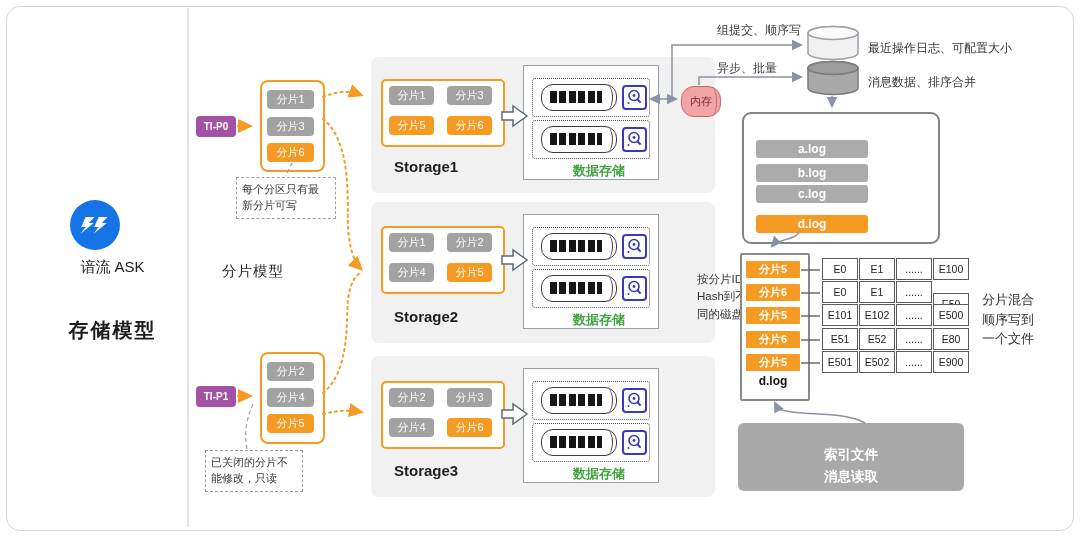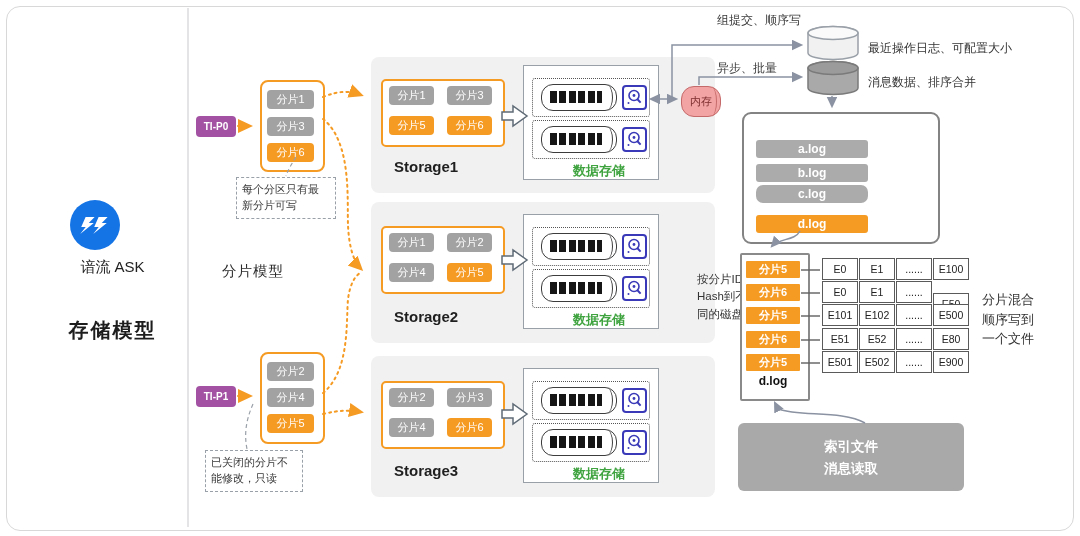--- a/index.html
+++ b/index.html
@@ -43,21 +43,21 @@
   .fbar{left:756px;width:112px;height:18px;border-radius:3px;background:#ABABAB;color:#fff;font-size:12px;font-weight:bold;text-align:center;line-height:18px;}
   .fbar.on{background:#F59A23;}
   .fnote{left:874px;top:169px;width:60px;font-size:13px;color:#333;line-height:1.55;white-space:pre-line;}
   
   .tbox{left:740px;top:253px;width:66px;height:144px;border:2px solid #8a8a8a;border-radius:2px;background:#fff;}
   .trow{left:746px;width:54px;height:17px;background:#F59A23;color:#fff;font-size:11px;font-weight:bold;text-align:center;line-height:17px;border-radius:1px;}
   .tlabel{left:740px;top:374px;width:66px;text-align:center;font-size:12px;font-weight:bold;color:#111;}
   .ecell{width:34px;height:20px;border:1.5px solid #5a5a5a;background:#fff;font-size:10.5px;color:#222;text-align:center;line-height:20px;}
   .dlog-note{left:982px;top:290px;width:70px;font-size:13px;color:#333;line-height:1.5;white-space:pre-line;}
   
-  .ibox{left:738px;top:423px;width:226px;height:68px;background:#A9A9A9;border-radius:6px;color:#fff;text-align:center;font-size:13.5px;font-weight:bold;line-height:1.6;padding-top:13px;box-sizing:border-box;}
+  .ibox{left:738px;top:423px;width:226px;height:68px;background:#A9A9A9;border-radius:6px;color:#fff;text-align:center;font-size:13.5px;font-weight:bold;line-height:1.6;padding-top:21px;box-sizing:border-box;}
   svg{display:block;}
   #overlay{position:absolute;left:0;top:0;pointer-events:none;}
 </style>
 </head>
 <body>
 
 <div id="canvas">
   <div class="abs card"></div>
   <div class="abs divider"></div>
 
@@ -190,21 +190,21 @@
     <svg width="21" height="21" viewBox="0 0 21 21">
         <circle cx="10" cy="8.5" r="5" fill="none" stroke="#3A3AB8" stroke-width="1.6"></circle>
         <circle cx="10" cy="8.5" r="1.4" fill="#3A3AB8"></circle>
         <line x1="13.2" y1="12" x2="16.6" y2="15.6" stroke="#3A3AB8" stroke-width="2"></line>
         <circle cx="4.5" cy="16" r="1" fill="#3A3AB8"></circle>
       </svg>
   </div>
   <div class="abs glabel" style="top:465px;">数据存储</div>
 
   <div class="abs mem">内存</div>
-  <div class="abs flow-label" style="left:717px;top:12px;">组提交、顺序写</div>
+  <div class="abs flow-label" style="left:717px;top:22px;">组提交、顺序写</div>
   <div class="abs flow-label" style="left:717px;top:60px;">异步、批量</div>
 
   <div class="abs" style="left:806px;top:25px;">
     <svg width="54" height="36" viewBox="0 0 54 36">
         <path d="M2,8 A25,6.5 0 0 1 52,8 L52,28 A25,6.5 0 0 1 2,28 Z" fill="#F1F1F1" stroke="#9aa0a8" stroke-width="1.5"></path>
         <ellipse cx="27" cy="8" rx="25" ry="6.5" fill="#FAFAFA" stroke="#9aa0a8" stroke-width="1.5"></ellipse>
       </svg>
   </div>
   <div class="abs cyl-note" style="left:868px;top:40px;">最近操作日志、可配置大小</div>
 
@@ -212,21 +212,21 @@
     <svg width="54" height="36" viewBox="0 0 54 36">
         <path d="M2,8 A25,6.5 0 0 1 52,8 L52,28 A25,6.5 0 0 1 2,28 Z" fill="#A9A9A9" stroke="#7a7a7a" stroke-width="1.5"></path>
         <ellipse cx="27" cy="8" rx="25" ry="6.5" fill="#9b9b9b" stroke="#7a7a7a" stroke-width="1.5"></ellipse>
       </svg>
   </div>
   <div class="abs cyl-note" style="left:868px;top:74px;">消息数据、排序合并</div>
 
   <div class="abs fbox"></div>
   <div class="abs fbar" style="top:140px;">a.log</div>
   <div class="abs fbar" style="top:164px;">b.log</div>
-  <div class="abs fbar" style="top:185px;border-radius:7px;">c.log</div>
+  <div class="abs fbar" style="top:185px;">c.log</div>
   <div class="abs fbar on" style="top:215px;">d.log</div>
 
   <div class="abs tbox"></div>
   <div class="abs trow" style="top:261px;">分片5</div>
   <div class="abs trow" style="top:284px;">分片6</div>
   <div class="abs trow" style="top:307px;">分片5</div>
   <div class="abs trow" style="top:331px;">分片6</div>
   <div class="abs trow" style="top:354px;">分片5</div>
   <div class="abs tlabel">d.log</div>
 

